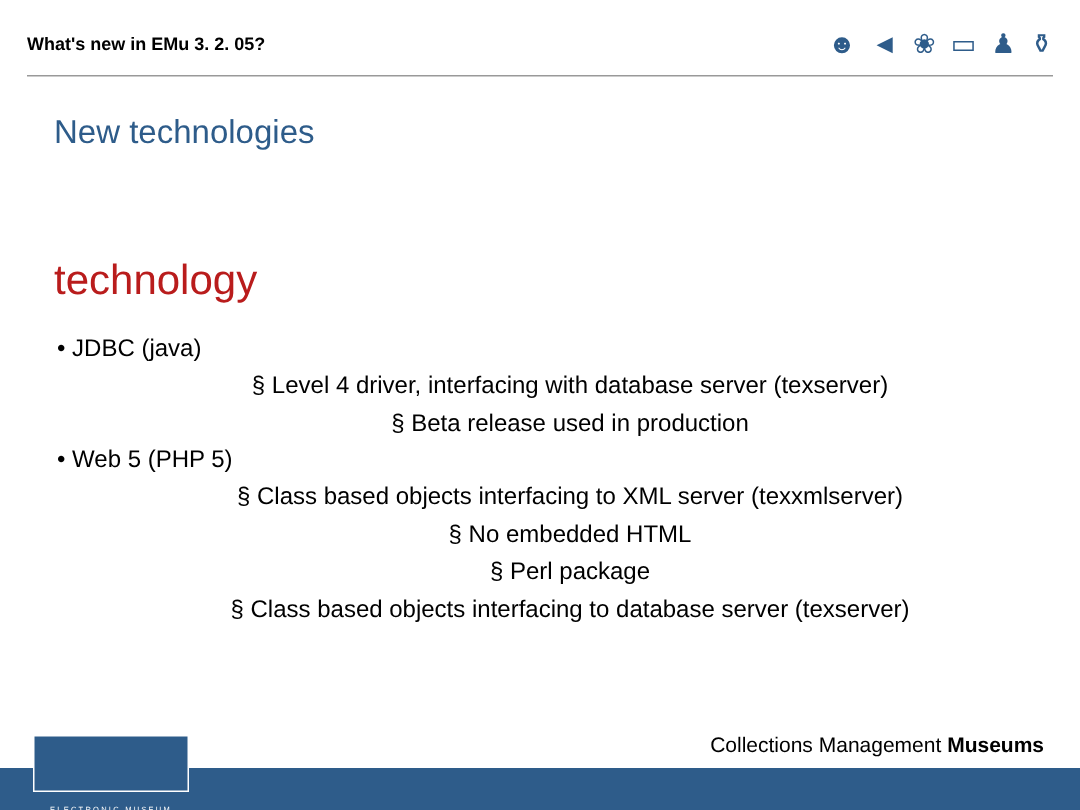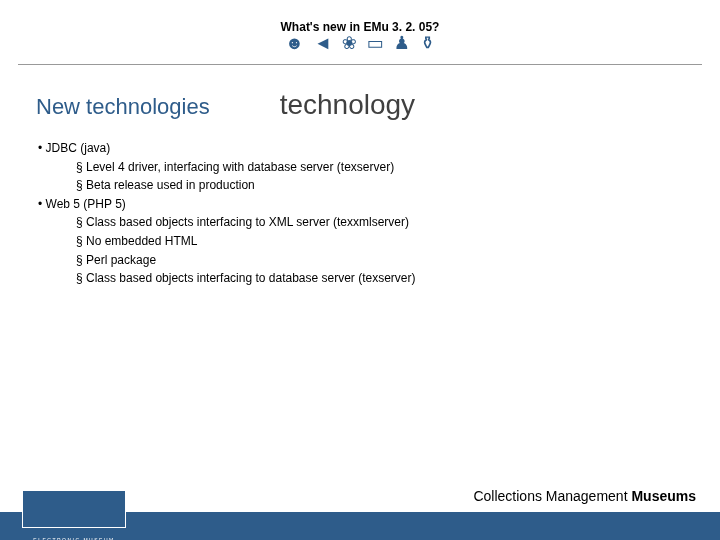--- a/index.html
+++ b/index.html
@@ -9,21 +9,20 @@
       font-family: Arial, Helvetica, sans-serif;
       background: #fff;
       position: relative;
       overflow: hidden;
     }
     .header {
       padding: 20px 18px 12px 18px;
       display: flex;
       justify-content: space-between;
       align-items: center;
-      flex-direction: column;
     }
     .header-title {
       font-size: 12px;
       font-weight: bold;
       color: #000;
     }
     .header-icons {
       display: flex;
       gap: 10px;
       align-items: center;
@@ -36,37 +35,38 @@
     .hr-line {
       border: none;
       border-top: 1px solid #999;
       margin: 0 18px;
     }
     .title-row {
       display: flex;
       align-items: baseline;
       padding: 24px 0 18px 36px;
       gap: 70px;
+      flex-direction: column;
     }
     .subtitle {
       font-size: 22px;
       color: #2e5c8a;
     }
     .bigtitle {
       font-size: 28px;
-      color: #404040;
+      color: #b91c1c;
     }
     .content {
       padding: 0 36px 0 28px;
-      font-size: 12px;
+      font-size: 16px;
       color: #000;
       line-height: 1.55;
     }
     .l1 { padding-left: 10px; }
-    .l2 { padding-left: 48px; }
+    .l2 { padding-left: 48px; text-align: center; }
     .bullet1::before { content: "•  "; }
     .bullet2::before { content: "§  "; }
     .footer {
       position: absolute;
       bottom: 0;
       left: 0;
       right: 0;
       height: 62px;
     }
     .footer-bar {

